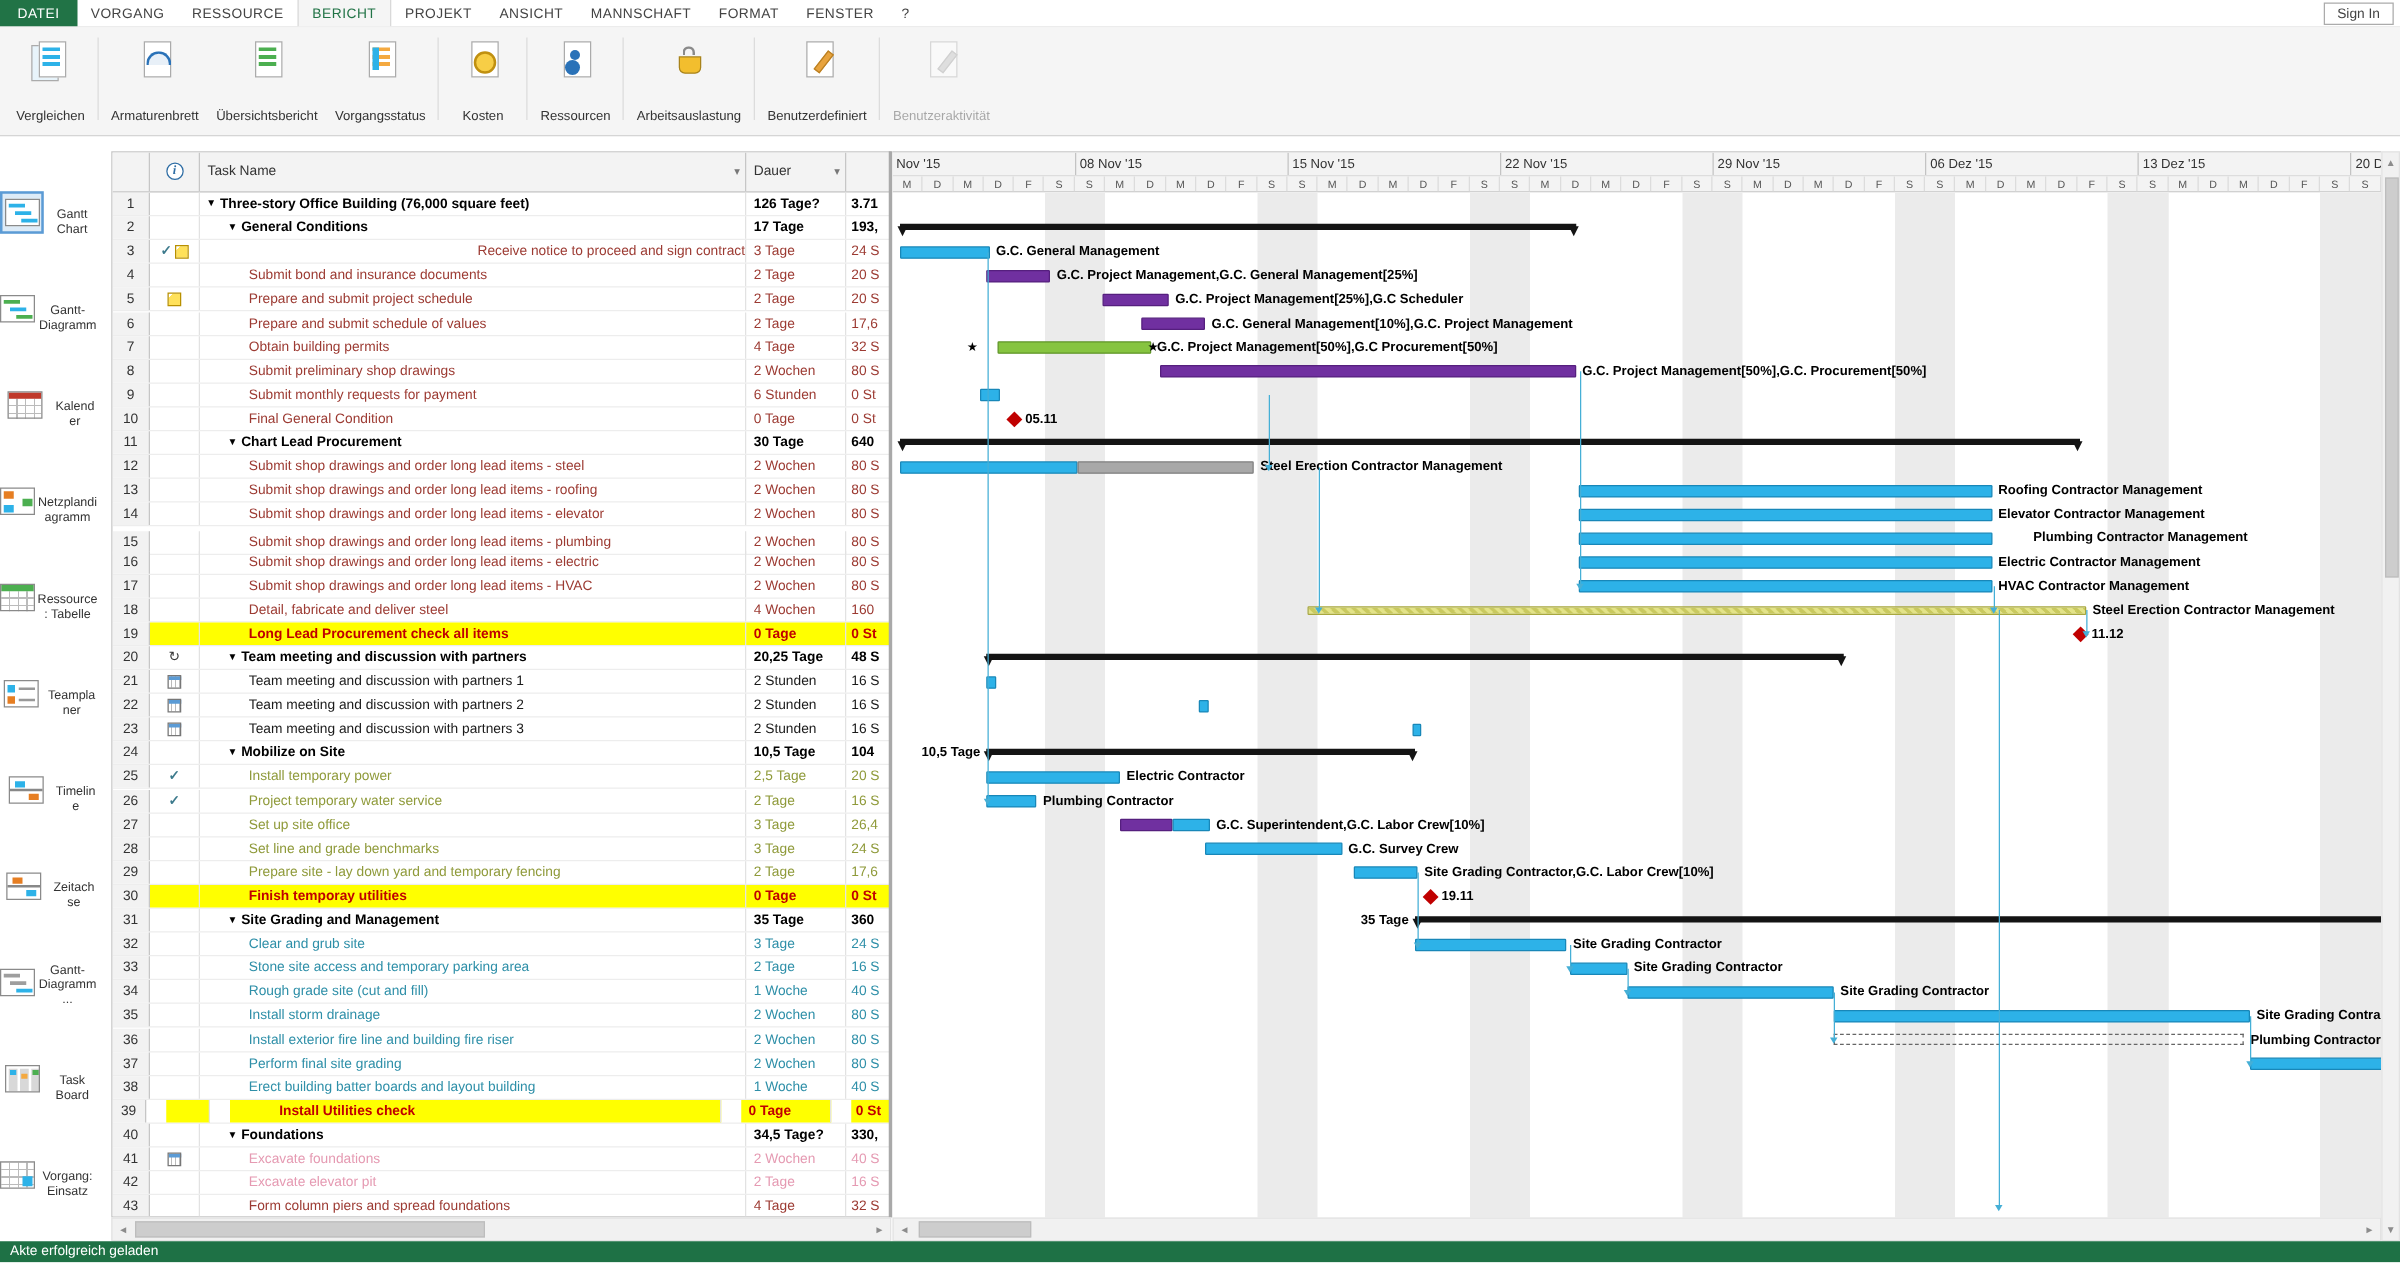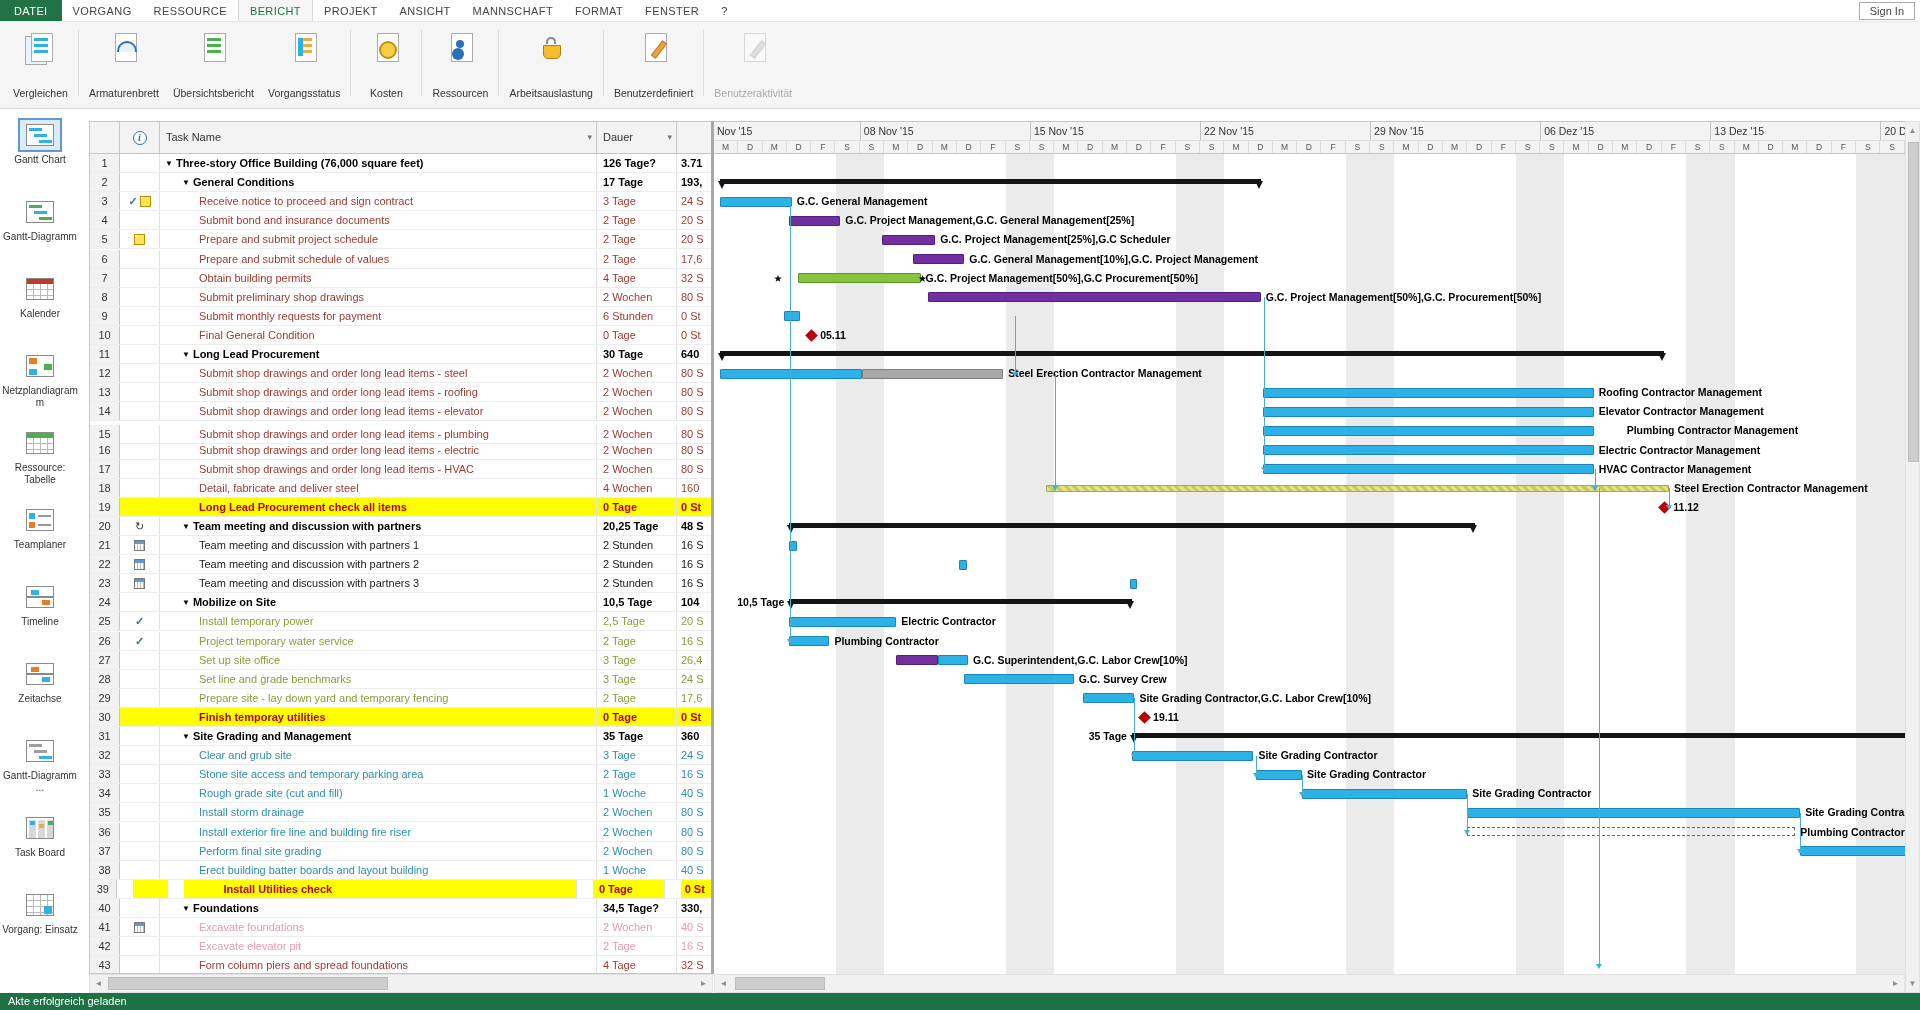--- a/index.html
+++ b/index.html
@@ -32,21 +32,21 @@
   .ri-ressourcen::after{width:8px;height:8px;top:9px;left:13px;border-radius:50%;background:#2a72b8;box-shadow:-2px 10px 0 2px #2a72b8}
   .ri-auslastung::before{display:none}
   .ri-auslastung::after{width:16px;height:12px;top:14px;left:9px;background:#f2be2e;border:1px solid #a8831b;border-radius:0 0 5px 5px}
   .ri-auslastung{border-top:none}
   .ri-auslastung i{position:absolute;left:12px;top:6px;width:10px;height:7px;border:2px solid #8a8a8a;border-bottom:none;border-radius:8px 8px 0 0}
   .ri-custom::after{width:4px;height:17px;top:9px;left:19px;background:#e8a33d;transform:rotate(38deg);border:1px solid #b97f23}
   .ri-aktivitaet::after{width:4px;height:17px;top:9px;left:19px;background:#bdbdbd;transform:rotate(38deg);border:1px solid #9a9a9a}
 
   
   #sidebar{position:absolute;left:0;top:112px;width:80px;height:862px;background:#fff;overflow:hidden}
-  .sbitem{height:77px;display:flex;flex-direction:column;align-items:center;padding-top:6px;cursor:default}
+  .sbitem{height:77px;display:flex;flex-direction:row;align-items:flex-end;padding-top:6px;cursor:default}
   .iconbox{width:44px;height:34px;display:flex;align-items:center;justify-content:center;margin-bottom:2px}
   .sbitem.sel .iconbox{border:2px solid #5b9bd5;background:#ddebf7}
   .sblab{font-size:10px;line-height:11.5px;color:#333;text-align:center;padding:0 2px;word-break:break-word}
   .si{width:28px;height:22px;background:#fff;border:1px solid #8a8a8a;position:relative;background-repeat:no-repeat}
   .si-gantt{background-image:linear-gradient(#2db2e8,#2db2e8),linear-gradient(#2db2e8,#2db2e8),linear-gradient(#2db2e8,#2db2e8);background-size:13px 3px;background-position:2px 3px,7px 9px,12px 15px}
   .si-gantt2{background-image:linear-gradient(#4caf50,#4caf50),linear-gradient(#2db2e8,#2db2e8),linear-gradient(#4caf50,#4caf50);background-size:13px 3px;background-position:2px 3px,7px 9px,12px 15px}
   .si-gantt3{background-image:linear-gradient(#9e9e9e,#9e9e9e),linear-gradient(#9e9e9e,#9e9e9e),linear-gradient(#2db2e8,#2db2e8);background-size:13px 3px;background-position:2px 3px,7px 9px,12px 15px}
   .si-calendar{background-image:linear-gradient(#c0392b,#c0392b),repeating-linear-gradient(90deg,transparent 0 6px,#bbb 6px 7px),repeating-linear-gradient(180deg,transparent 0 5px,#bbb 5px 6px);background-size:26px 5px,26px 16px,26px 16px;background-position:0 0,0 5px,0 5px}
   .si-network{background-image:linear-gradient(#e67e22,#e67e22),linear-gradient(#2db2e8,#2db2e8),linear-gradient(#4caf50,#4caf50);background-size:8px 6px,8px 6px,8px 6px;background-position:2px 2px,2px 13px,17px 8px}
   .si-table{background-image:linear-gradient(#4caf50,#4caf50),repeating-linear-gradient(90deg,transparent 0 6px,#bbb 6px 7px),repeating-linear-gradient(180deg,transparent 0 5px,#bbb 5px 6px);background-size:26px 5px,26px 16px,26px 16px;background-position:0 0,0 5px,0 5px}
@@ -288,21 +288,21 @@
           <div class="c-name col-summary" style="padding-left: 22px;"><span class="tri">▼</span><span>General Conditions</span></div>
           <div class="c-dur col-summary">17 Tage</div>
           <div class="c-work col-summary">193,</div>
         </div>
         <div class="trow" style="top: 38.2px;">
           <div class="c-num">3</div>
           <div class="c-info">
             <span class="tic tic-check"></span>
             <span class="tic tic-note"></span>
           </div>
-          <div class="c-name col-maroon" style="padding-left: 39px;"><span>Receive notice to proceed and sign contract</span></div>
+          <div class="c-name col-maroon" style="padding-left: 39px; text-align: right;"><span>Receive notice to proceed and sign contract</span></div>
           <div class="c-dur col-maroon">3 Tage</div>
           <div class="c-work col-maroon">24 S</div>
         </div>
         <div class="trow" style="top: 57.3px;">
           <div class="c-num">4</div>
           <div class="c-info"></div>
           <div class="c-name col-maroon" style="padding-left: 39px;"><span>Submit bond and insurance documents</span></div>
           <div class="c-dur col-maroon">2 Tage</div>
           <div class="c-work col-maroon">20 S</div>
         </div>
@@ -346,21 +346,21 @@
         <div class="trow" style="top: 171.9px;">
           <div class="c-num">10</div>
           <div class="c-info"></div>
           <div class="c-name col-maroon" style="padding-left: 39px;"><span>Final General Condition</span></div>
           <div class="c-dur col-maroon">0 Tage</div>
           <div class="c-work col-maroon">0 St</div>
         </div>
         <div class="trow" style="top: 191px;">
           <div class="c-num">11</div>
           <div class="c-info"></div>
-          <div class="c-name col-summary" style="padding-left: 22px;"><span class="tri">▼</span><span>Long Lead Procurement</span></div>
+          <div class="c-name col-summary" style="padding-left: 22px;"><span class="tri">▼</span><span>Chart Lead Procurement</span></div>
           <div class="c-dur col-summary">30 Tage</div>
           <div class="c-work col-summary">640</div>
         </div>
         <div class="trow" style="top: 210.1px;">
           <div class="c-num">12</div>
           <div class="c-info"></div>
           <div class="c-name col-maroon" style="padding-left: 39px;"><span>Submit shop drawings and order long lead items - steel</span></div>
           <div class="c-dur col-maroon">2 Wochen</div>
           <div class="c-work col-maroon">80 S</div>
         </div>

